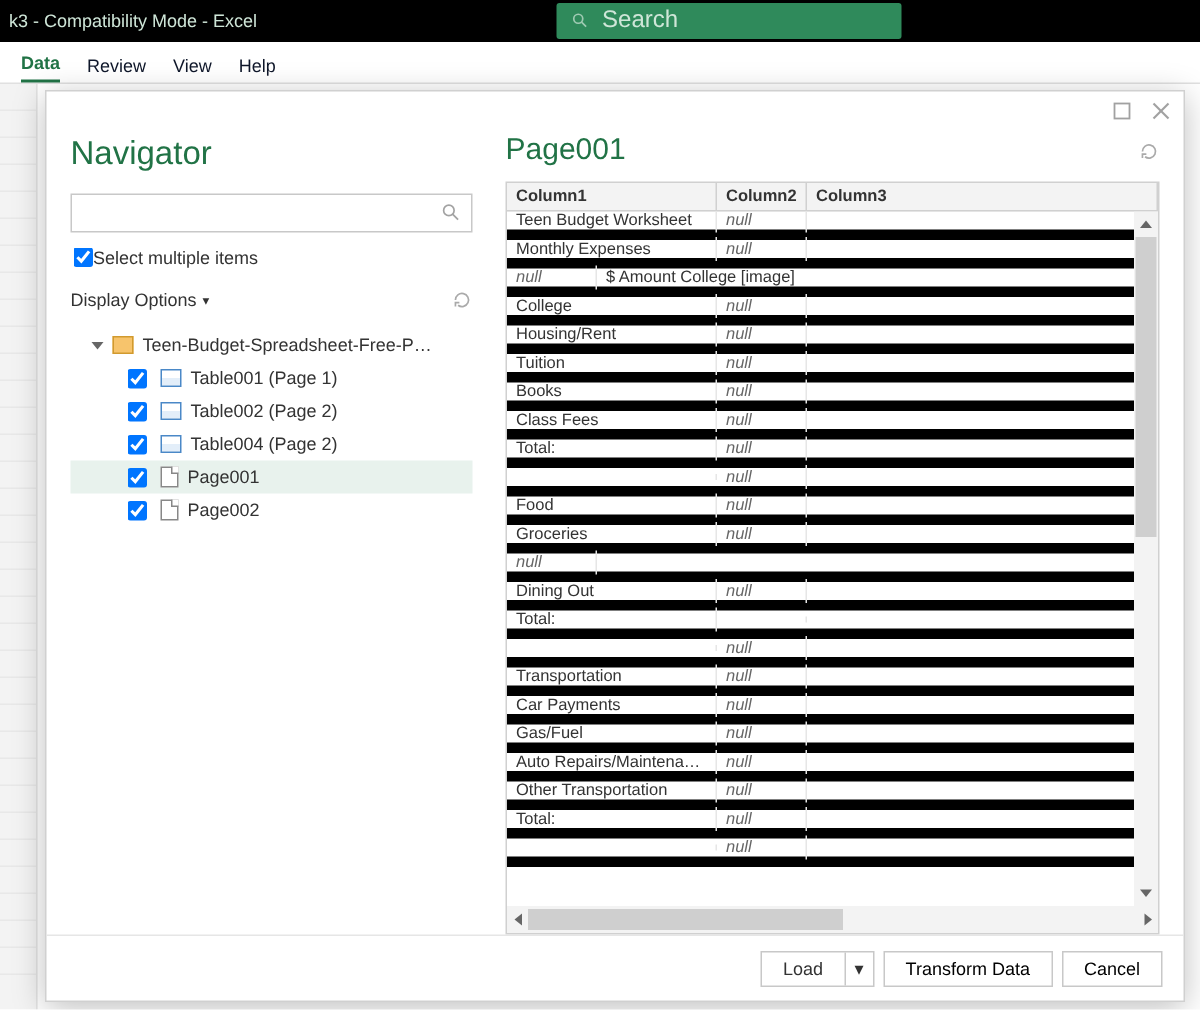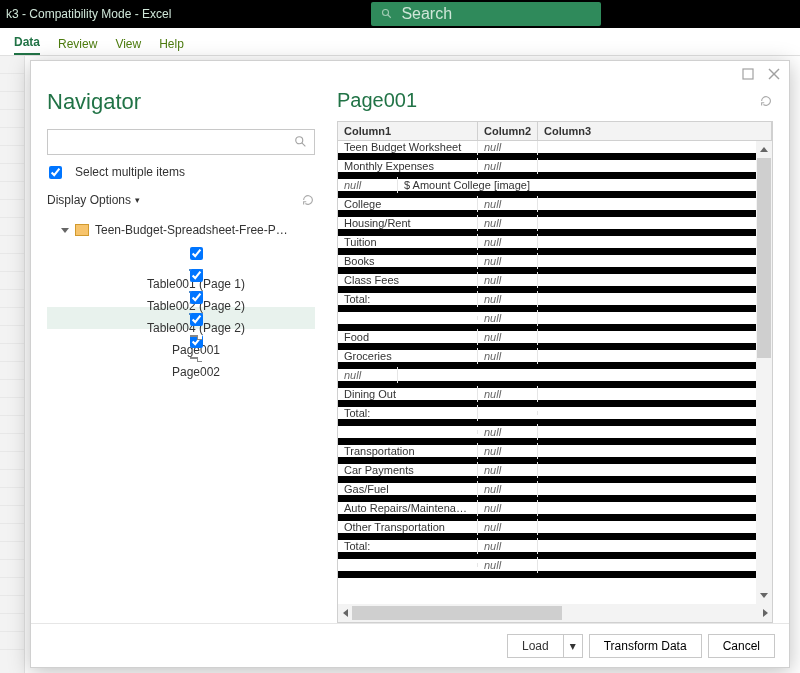--- a/index.html
+++ b/index.html
@@ -36,21 +36,21 @@
   .search-text { color:#cfe6d8;font-size:16px }
   .ribbon-tabs {
     display: flex;
     align-items: flex-end;
     gap: 18px;
     padding: 6px 24px 0 14px;
     height: 28px;
     border-bottom: 1px solid #e0e0e0;
     background:#fff;
   }
-  .ribbon-tab { cursor:pointer; color:#4d7c0f; padding-bottom:4px;}
+  .ribbon-tab { cursor:pointer; color:#0f172a; padding-bottom:4px;}
   .ribbon-tab.active { color:#217346; border-bottom:2px solid #217346; font-weight:600;}
   .sheet-strip {
     position:absolute; left:0; top:56px; width:25px; bottom:0;
     background:#f3f3f3; border-right:1px solid #e3e3e3;
   }
   .sheet-cell { height:18px; border-bottom:1px solid #e8e8e8; }
   .dialog {
     position: absolute;
     left: 30px; top: 60px;
     width: 760px; height: 608px;
@@ -71,33 +71,33 @@
     min-height:0;
   }
   .left-pane { width: 280px; padding-right:12px; display:flex; flex-direction:column;}
   .nav-title { font-size:22px; color:#217346; font-weight:400; margin: 2px 0 14px 0; }
   .searchbox {
     display:flex; align-items:center;
     border:1px solid #c8c8c8; height:26px; padding:0 6px;
     justify-content:space-between;
   }
   .searchbox .mag { width:14px;height:14px; opacity:.6;}
-  .row-check { display:flex; align-items:flex-end; gap:13px; margin:10px 0 10px 2px;}
+  .row-check { display:flex; align-items:flex-start; gap:0; margin:10px 0 10px 2px;}
   .row-check input { margin:0; }
   .display-row { display:flex; align-items:center; justify-content:space-between; margin:4px 0 8px 0;text-align:right;}
   .display-label { display:flex;align-items:center;gap:4px;cursor:pointer;}
   .refresh-ico { width:14px;height:14px;opacity:.55;cursor:pointer;}
   .tree { margin-top:4px; }
   .tree-row {
     display:flex; align-items:center; gap:6px;
     padding:3px 4px; cursor:pointer; height:22px;
   }
   .tree-row.selected { background:#e8f2ed; }
   .indent1 { padding-left:14px; }
-  .indent2 { padding-left:34px;flex-direction:column; }
+  .indent2 { padding-left:34px; }
   .tri { width:0;height:0;border-left:4px solid transparent;border-right:4px solid transparent;border-top:5px solid #666; display:inline-block;}
   .folder-ico { width:14px;height:12px;background:#f7c46c;border:1px solid #d19a2e;}
   .table-ico { width:14px;height:12px;border:1px solid #4a88c7;background:linear-gradient(#fff 50%, #e3eef9 50%);}
   .page-ico { width:12px;height:14px;border:1px solid #888;background:#fff; position:relative;}
   .page-ico::before { content:""; position:absolute;right:-1px;top:-1px;width:4px;height:4px;background:#fff;border-left:1px solid #888;border-bottom:1px solid #888;}
   .right-pane { flex:1; display:flex; flex-direction:column; min-width:0; padding-left:10px;}
   .preview-header { display:flex;justify-content:space-between;align-items:center;margin-top:2px;}
   .preview-title { font-size:20px; color:#217346; font-weight:400;}
   .grid-wrap { margin-top:9px; border:1px solid #d0d0d0; flex:1; display:flex; flex-direction:column; min-height:0;}
   .grid-head { display:flex; background:#f3f3f3; border-bottom:1px solid #d0d0d0;}

